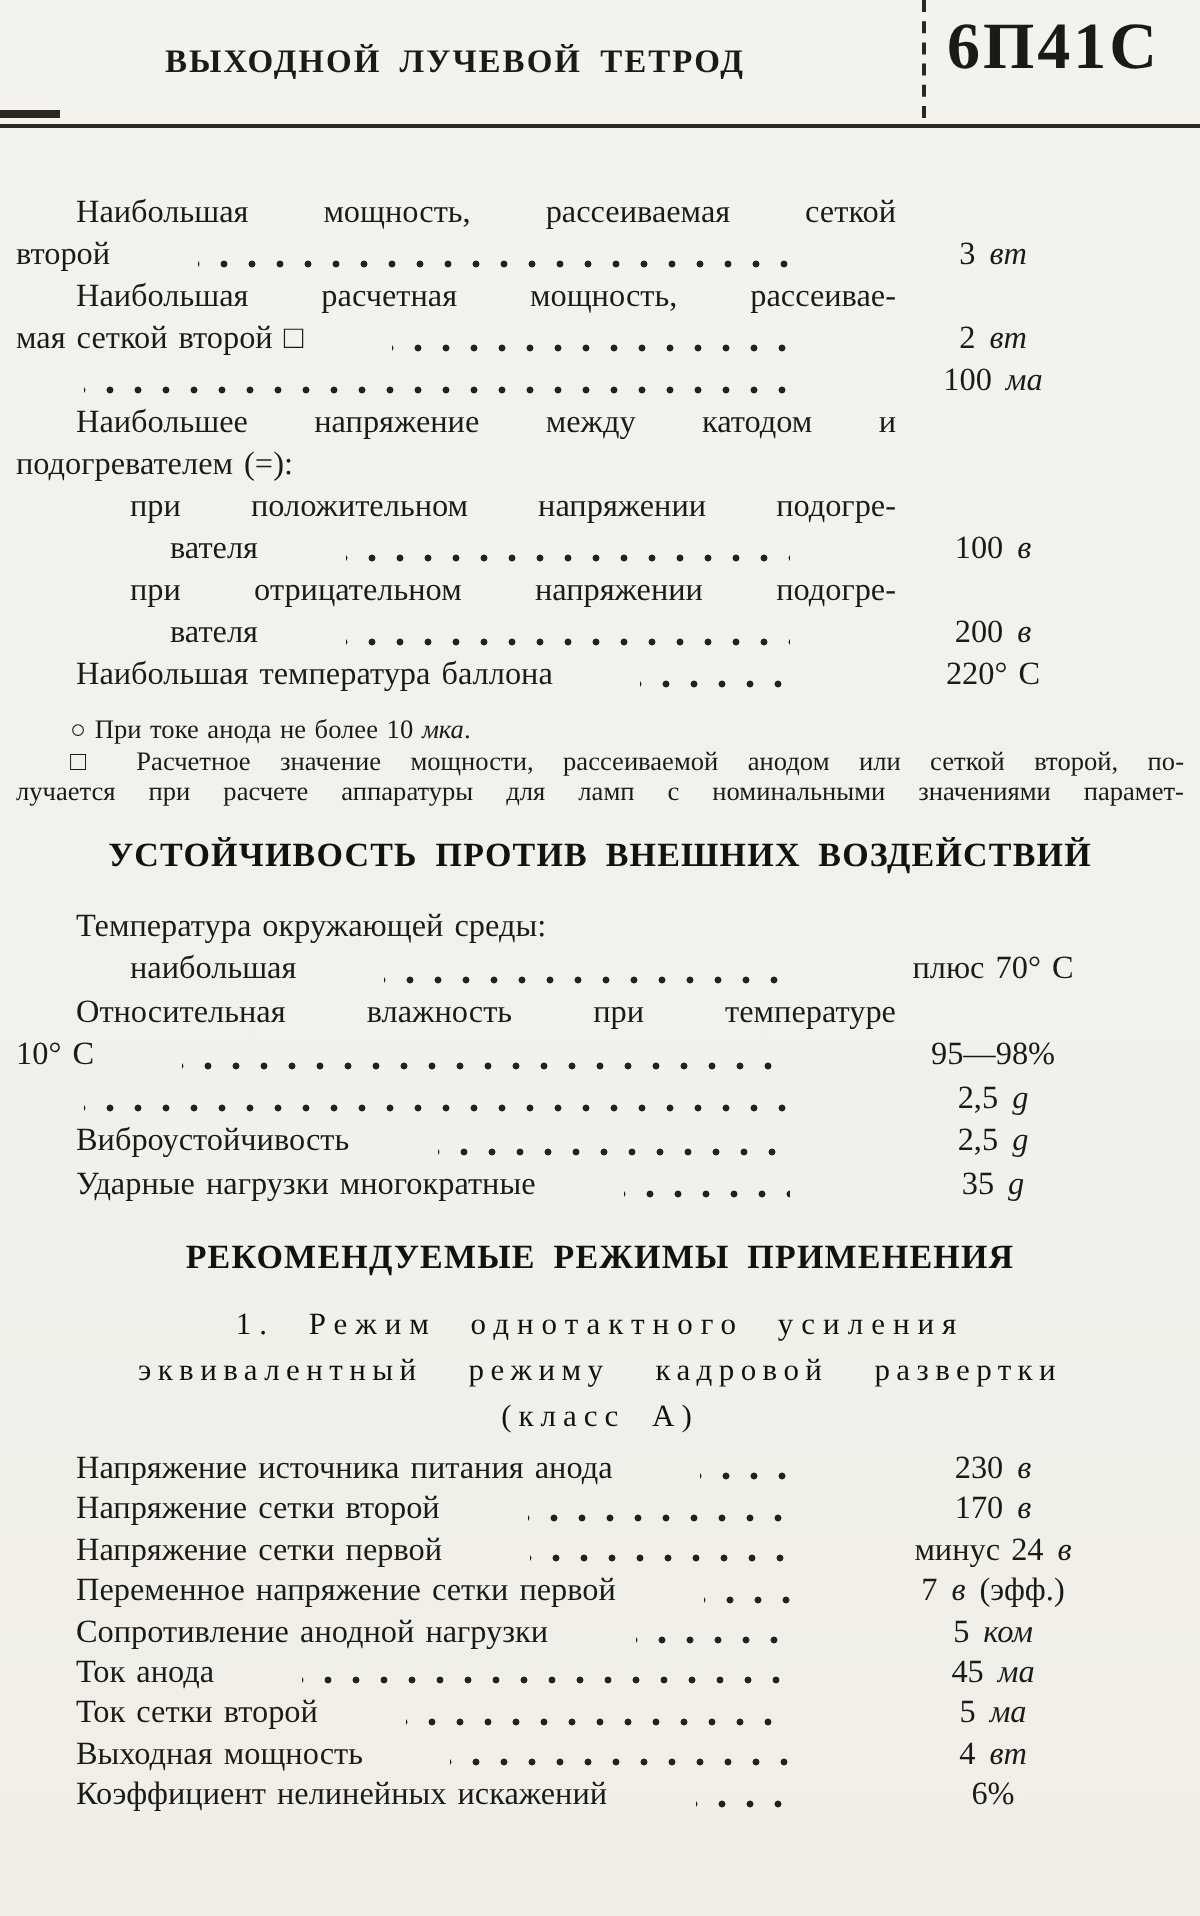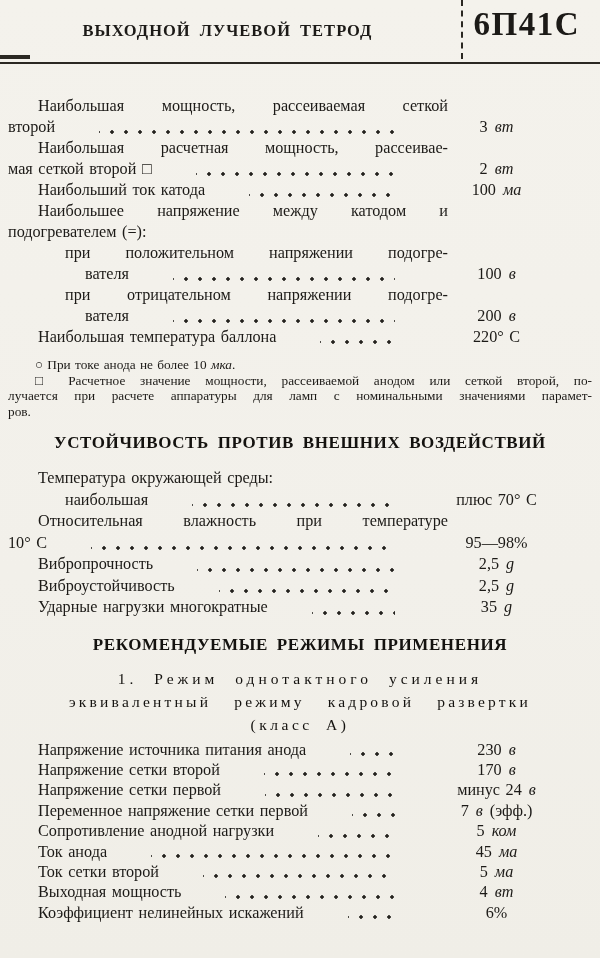--- a/index.html
+++ b/index.html
@@ -78,21 +78,20 @@
         <div class="line ind1 just"><span class="lbl"><span>Наибольшая расчетная мощность, рассеивае-</span></span></div>
         <div class="line ind0 row">
           <span class="lbl"><span>мая сеткой второй □</span></span>
           <span class="dots"></span>
           <span class="val">
             <span>2</span>
             <span class="it">вт</span>
           </span>
         </div>
         <div class="line ind1 row">
-          <span class="lbl"><span>Наибольший ток катода</span></span>
           <span class="dots"></span>
           <span class="val">
             <span>100</span>
             <span class="it">ма</span>
           </span>
         </div>
         <div class="line ind1 just"><span class="lbl"><span>Наибольшее напряжение между катодом и</span></span></div>
         <div class="line ind0"><span class="lbl"><span>подогревателем (=):</span></span></div>
         <div class="line ind2 just"><span class="lbl"><span>при положительном напряжении подогре-</span></span></div>
         <div class="line ind3 row">
@@ -118,21 +117,20 @@
           <span class="val">
             <span>220° С</span>
           </span>
         </div>
       </section>
 
     <section class="fn">
         <div class="line ind1"><span class="lbl"><span>○ При токе анода не более 10 </span><span class="it">мка</span><span>.</span></span></div>
         <div class="line ind1 just"><span class="lbl"><span>□ Расчетное значение мощности, рассеиваемой анодом или сеткой второй, по-</span></span></div>
         <div class="line ind0 just"><span class="lbl"><span>лучается при расчете аппаратуры для ламп с номинальными значениями парамет-</span></span></div>
-        <div class="line ind0"><span class="lbl"><span>ров.</span></span></div>
       </section>
 
     <h2 class="shead">УСТОЙЧИВОСТЬ ПРОТИВ ВНЕШНИХ ВОЗДЕЙСТВИЙ</h2>
     <section class="stab">
         <div class="line ind1"><span class="lbl"><span>Температура окружающей среды:</span></span></div>
         <div class="line ind2 row">
           <span class="lbl"><span>наибольшая</span></span>
           <span class="dots"></span>
           <span class="val">
             <span>плюс 70° С</span>
@@ -140,21 +138,20 @@
         </div>
         <div class="line ind1 just"><span class="lbl"><span>Относительная влажность при температуре</span></span></div>
         <div class="line ind0 row">
           <span class="lbl"><span>10° С</span></span>
           <span class="dots"></span>
           <span class="val">
             <span>95—98%</span>
           </span>
         </div>
         <div class="line ind1 row">
-          <span class="lbl"><span>Вибропрочность</span></span>
           <span class="dots"></span>
           <span class="val">
             <span>2,5</span>
             <span class="it">g</span>
           </span>
         </div>
         <div class="line ind1 row">
           <span class="lbl"><span>Виброустойчивость</span></span>
           <span class="dots"></span>
           <span class="val">

